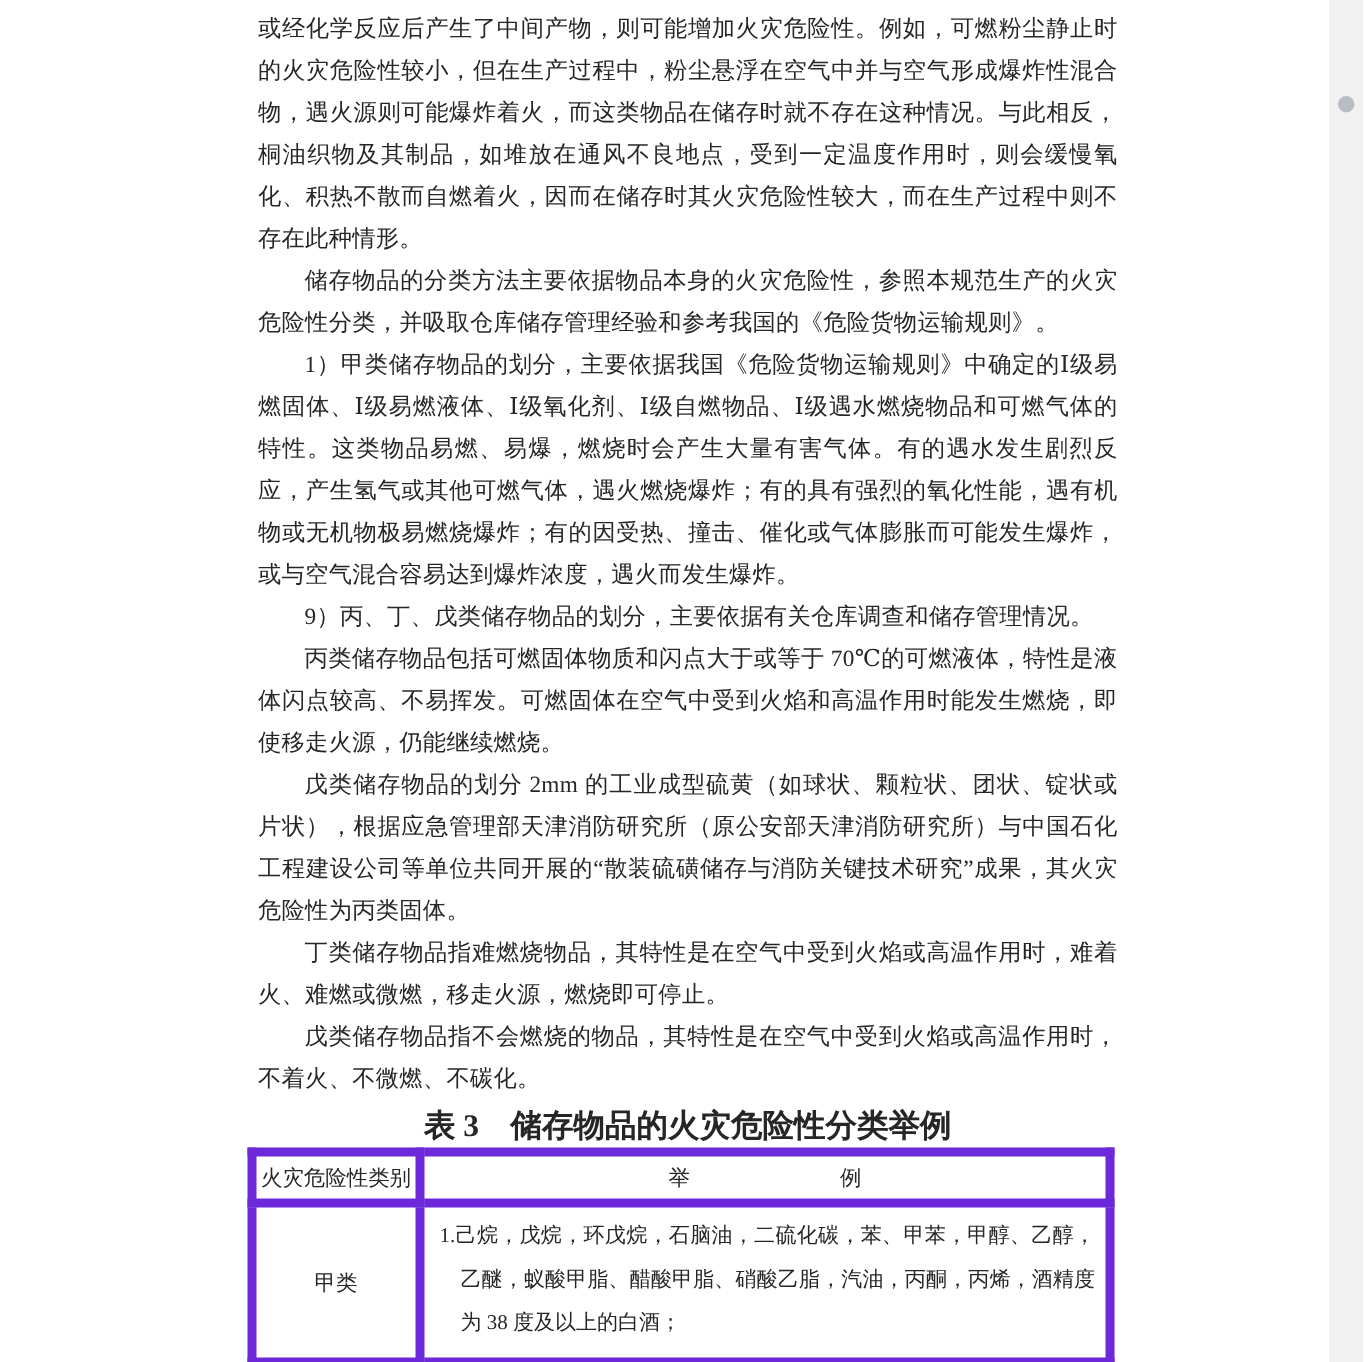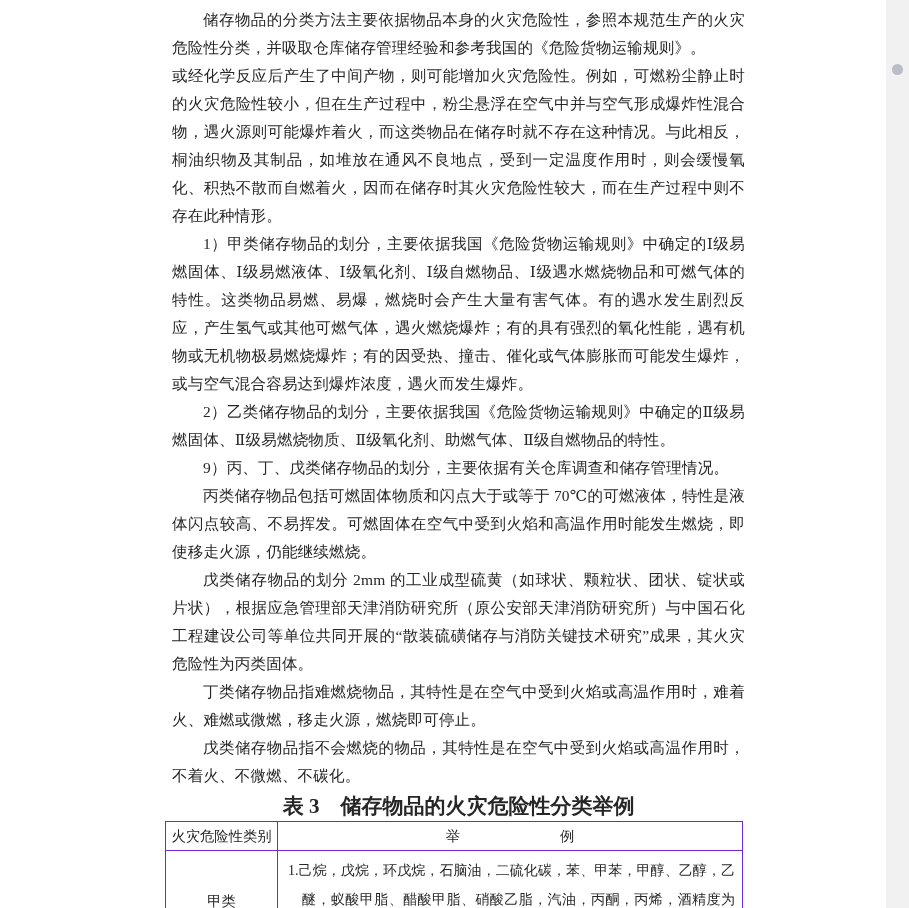--- a/index.html
+++ b/index.html
@@ -40,21 +40,21 @@
   }
   table.cls-table {
     border-collapse: collapse;
     margin-top: 4px;
     margin-left: -7px;
     width: 578px;
     table-layout: fixed;
   }
   table.cls-table th,
   table.cls-table td {
-    border: 1px solid #6d28d9;
+    border: 6px solid #6d28d9;
     font-weight: normal;
   }
   .col-category { width: 112px; }
   th.head-cell {
     font-size: 14.3px;
     height: 28px;
     text-align: center;
     vertical-align: middle;
     padding: 0;
   }
@@ -85,24 +85,23 @@
     width: 11px;
     height: 11px;
     border-radius: 50%;
   }
 </style>
 </head>
 <body>
 
 <div class="page">
   <div>
+      <div class="para">或经化学反应后产生了中间产物，则可能增加火灾危险性。例如，可燃粉尘静止时的火灾危险性较小，但在生产过程中，粉尘悬浮在空气中并与空气形成爆炸性混合物，遇火源则可能爆炸着火，而这类物品在储存时就不存在这种情况。与此相反，桐油织物及其制品，如堆放在通风不良地点，受到一定温度作用时，则会缓慢氧化、积热不散而自燃着火，因而在储存时其火灾危险性较大，而在生产过程中则不存在此种情形。</div>
       <div class="para indent">储存物品的分类方法主要依据物品本身的火灾危险性，参照本规范生产的火灾危险性分类，并吸取仓库储存管理经验和参考我国的《危险货物运输规则》。</div>
-      <div class="para">或经化学反应后产生了中间产物，则可能增加火灾危险性。例如，可燃粉尘静止时的火灾危险性较小，但在生产过程中，粉尘悬浮在空气中并与空气形成爆炸性混合物，遇火源则可能爆炸着火，而这类物品在储存时就不存在这种情况。与此相反，桐油织物及其制品，如堆放在通风不良地点，受到一定温度作用时，则会缓慢氧化、积热不散而自燃着火，因而在储存时其火灾危险性较大，而在生产过程中则不存在此种情形。</div>
       <div class="para indent">1）甲类储存物品的划分，主要依据我国《危险货物运输规则》中确定的Ⅰ级易燃固体、Ⅰ级易燃液体、Ⅰ级氧化剂、Ⅰ级自燃物品、Ⅰ级遇水燃烧物品和可燃气体的特性。这类物品易燃、易爆，燃烧时会产生大量有害气体。有的遇水发生剧烈反应，产生氢气或其他可燃气体，遇火燃烧爆炸；有的具有强烈的氧化性能，遇有机物或无机物极易燃烧爆炸；有的因受热、撞击、催化或气体膨胀而可能发生爆炸，或与空气混合容易达到爆炸浓度，遇火而发生爆炸。</div>
-      <div class="para indent">2）乙类储存物品的划分，主要依据我国《危险货物运输规则》中确定的Ⅱ级易燃固体、Ⅱ级易燃烧物质、Ⅱ级氧化剂、助燃气体、Ⅱ级自燃物品的特性。</div>
       <div class="para indent">9）丙、丁、戊类储存物品的划分，主要依据有关仓库调查和储存管理情况。</div>
       <div class="para indent">丙类储存物品包括可燃固体物质和闪点大于或等于 70℃的可燃液体，特性是液体闪点较高、不易挥发。可燃固体在空气中受到火焰和高温作用时能发生燃烧，即使移走火源，仍能继续燃烧。</div>
       <div class="para indent">戊类储存物品的划分 2mm 的工业成型硫黄（如球状、颗粒状、团状、锭状或片状），根据应急管理部天津消防研究所（原公安部天津消防研究所）与中国石化工程建设公司等单位共同开展的“散装硫磺储存与消防关键技术研究”成果，其火灾危险性为丙类固体。</div>
       <div class="para indent">丁类储存物品指难燃烧物品，其特性是在空气中受到火焰或高温作用时，难着火、难燃或微燃，移走火源，燃烧即可停止。</div>
       <div class="para indent">戊类储存物品指不会燃烧的物品，其特性是在空气中受到火焰或高温作用时，不着火、不微燃、不碳化。</div>
     </div>
 
   <div class="table-title">表 3　储存物品的火灾危险性分类举例</div>
 
   <table class="cls-table">

